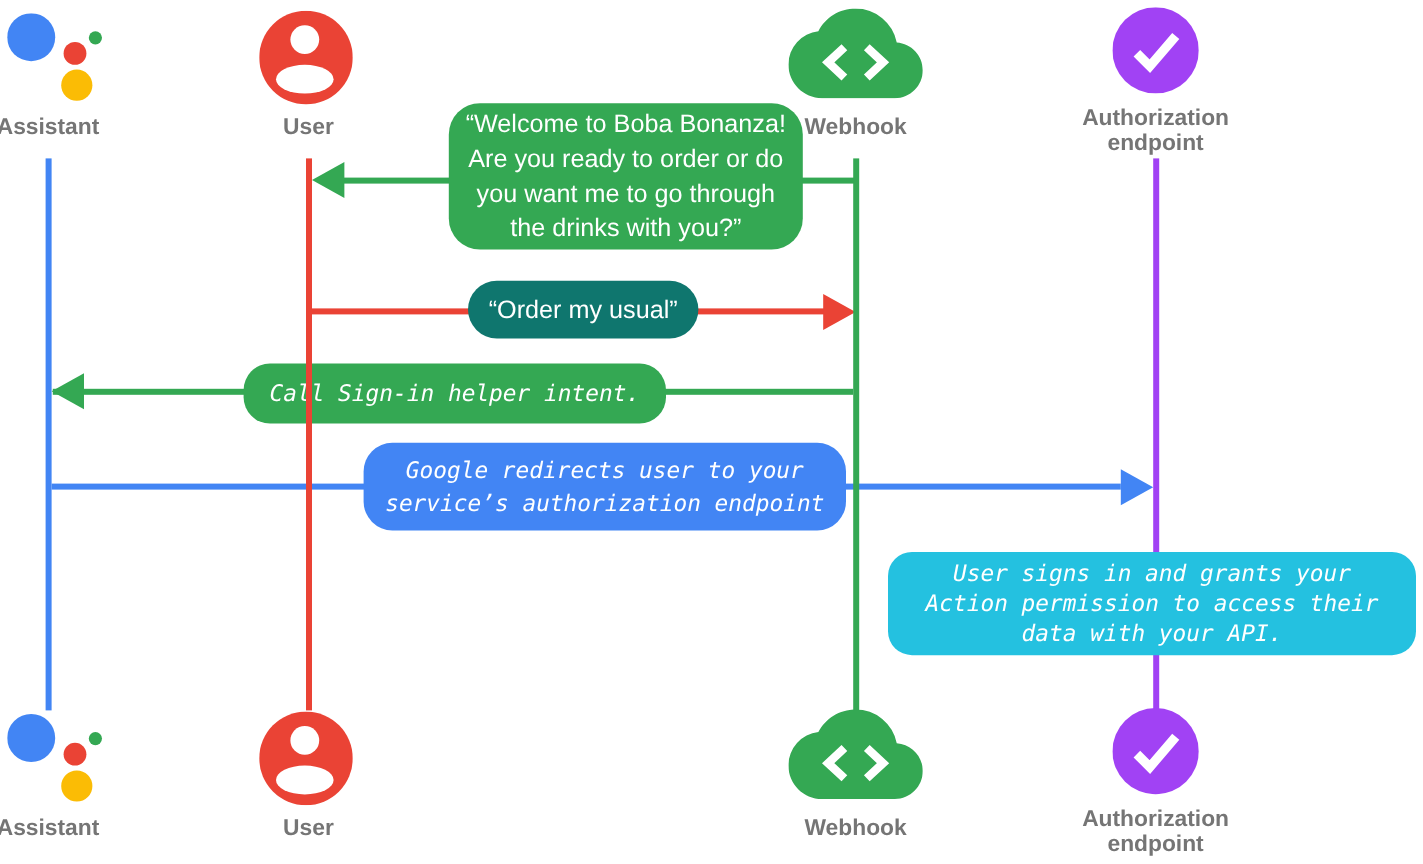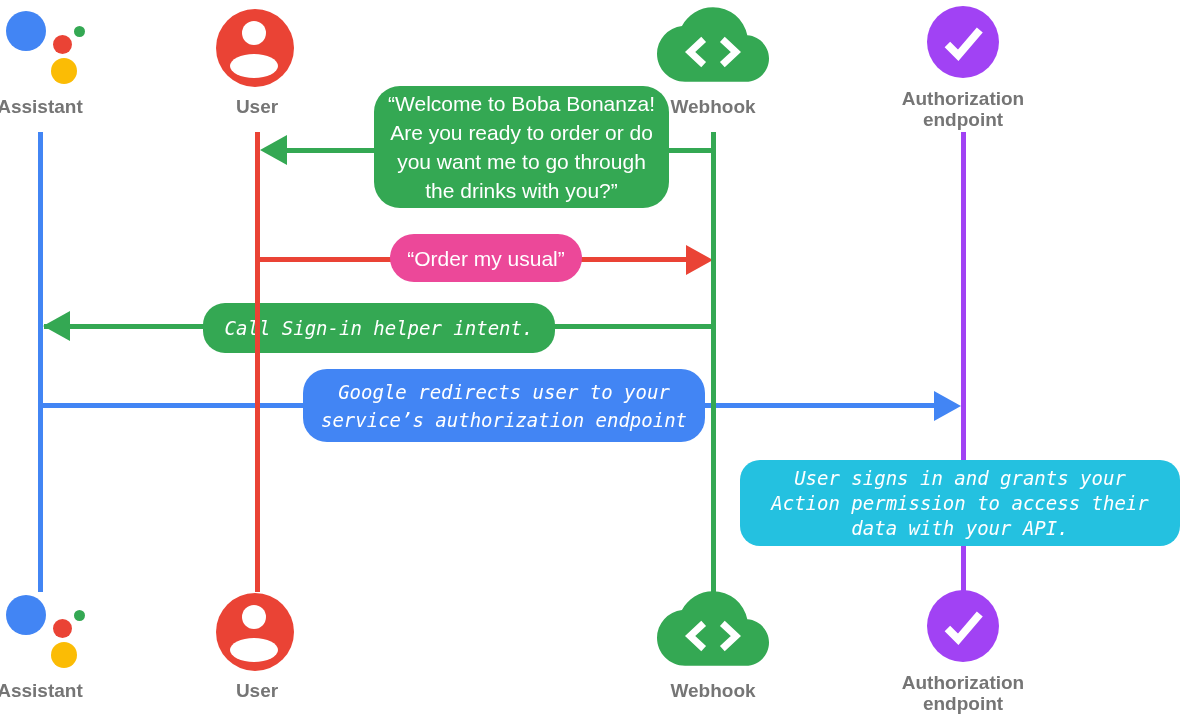--- a/index.html
+++ b/index.html
@@ -24,21 +24,21 @@
   .ah-right.blue  { border-width:15px 0 15px 27px; border-color:transparent transparent transparent #4285F4; }
   
   .bubble {
     position:absolute; z-index:2; color:#ffffff; display:flex;
     align-items:center; justify-content:center; text-align:center;
     white-space:pre-line;
   }
   .bubble.speech { font-size:21px; line-height:29px; }
   .bubble.system { font-family:"DejaVu Sans Mono", monospace; font-style:italic; font-size:19px; line-height:28px; }
   .bubble.g  { background:#34A853; }
-  .bubble.r  { background:#ec4899; }
+  .bubble.r  { background:#0f766e; }
   .bubble.b  { background:#4285F4; }
   .bubble.c  { background:#24C1E0; line-height:25px; }
   .b1 { left:342px; top:86px;  width:295px; height:122px; border-radius:26px;margin-left:32px; }
   .b2 { left:390px; top:234px; width:192px; height:48px;  border-radius:24px; }
   .b3 { left:203px; top:303px; width:352px; height:50px;  border-radius:22px; }
   .b4 { left:303px; top:369px; width:402px; height:73px;  border-radius:24px; }
   .b5 { left:740px; top:460px; width:440px; height:86px;  border-radius:20px; }
   
   .icon { position:absolute; z-index:4; line-height:0; }
   .actor-label {

